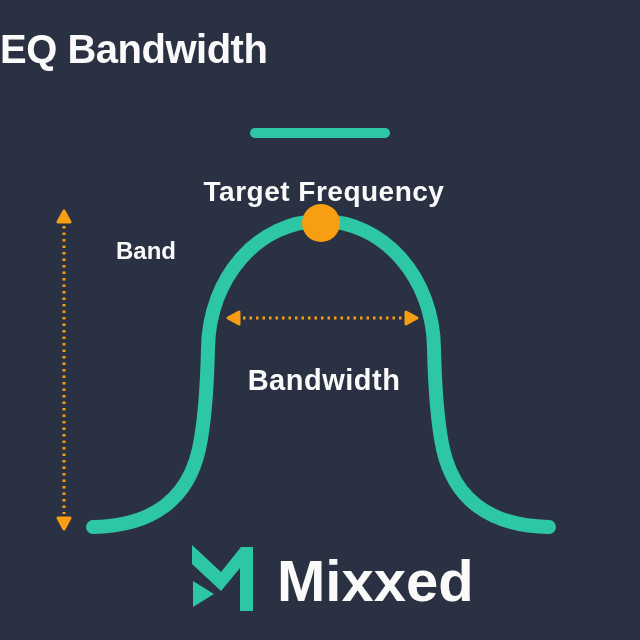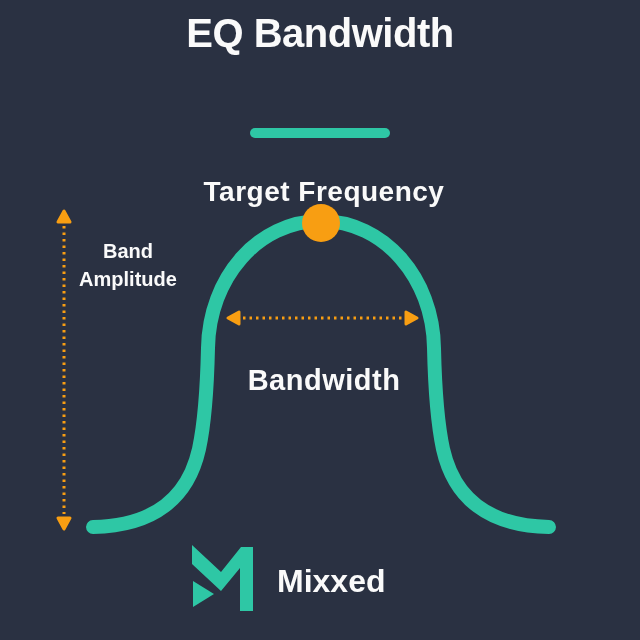--- a/index.html
+++ b/index.html
@@ -7,45 +7,44 @@
     position: relative;
     width: 640px; height: 640px;
     margin: 0 auto;
     background: var(--color-bg, #2a3142);
     font-family: "Liberation Sans", sans-serif;
     color: var(--color-text, #fafafa);
     overflow: hidden;
   }
   .txt { position: absolute; font-weight: 700; }
   .page-title {
-    top: 9px; left: 0; width: 640px;
-    text-align: center;
+    top: 25px; left: 0; width: 640px;
     font-size: 40px; line-height: 48px; letter-spacing: -0.5px;
   }
   .page-title span { display: block; }
   .title-underline {
     position: absolute; left: 250px; top: 128px;
     width: 140px; height: 10px; border-radius: 5px;
     background: var(--color-teal, #2ec7a5);
   }
   .target-label {
     top: 176px; left: 4px; width: 640px;
     text-align: center; font-size: 28px; letter-spacing: 0.5px;
   }
   .band-amplitude-label {
-    top: 237px; left: 50px; width: 156px;
-    text-align: center; font-size: 20px; line-height: 28px;
+    top: 237px; left: 68px; width: 156px;
+    text-align: center; font-size: 24px; line-height: 28px;
   }
   .bandwidth-label {
     top: 364px; left: 4px; width: 640px;
     text-align: center; font-size: 29px; letter-spacing: 0.5px;
   }
   .brand-text {
     top: 556px; left: 277px;
-    font-size: 32px; line-height: 50px; letter-spacing: 0px;
+    font-size: 58px; line-height: 50px; letter-spacing: 0px;
   }
   svg.diagram { position: absolute; inset: 0; }
   .bell   { fill: none; stroke: var(--color-teal, #2ec7a5); stroke-width: 14; stroke-linecap: round; }
   .dot    { fill: var(--color-orange, #f89e12); }
   .dash   { stroke: var(--color-orange, #f89e12); stroke-width: 3; stroke-dasharray: 2.5 4; fill: none; }
   .ahead  { fill: var(--color-orange, #f89e12); stroke: var(--color-orange, #f89e12); stroke-width: 3; stroke-linejoin: round; }
   .mglyph { fill: var(--color-teal, #2ec7a5); }
 </style>
 </head>
 <body>
@@ -84,20 +83,19 @@
     <g>
       <polygon class="mglyph" points="192,545 221,572 241,547 253,547 253,611 240,611 240,568 221,591 192,564"></polygon>
       <polygon class="mglyph" points="193,581 214,594 193,607"></polygon>
     </g>
   </svg>
 
   <div class="txt target-label">Target Frequency</div>
 
   <div class="txt band-amplitude-label">
     <span style="display:block">Band</span>
-    <span style="display:block">Amplitude</span>
   </div>
 
   <div class="txt bandwidth-label">Bandwidth</div>
 
   <div class="txt brand-text">Mixxed</div>
 
 </div>
 
 </body></html>

